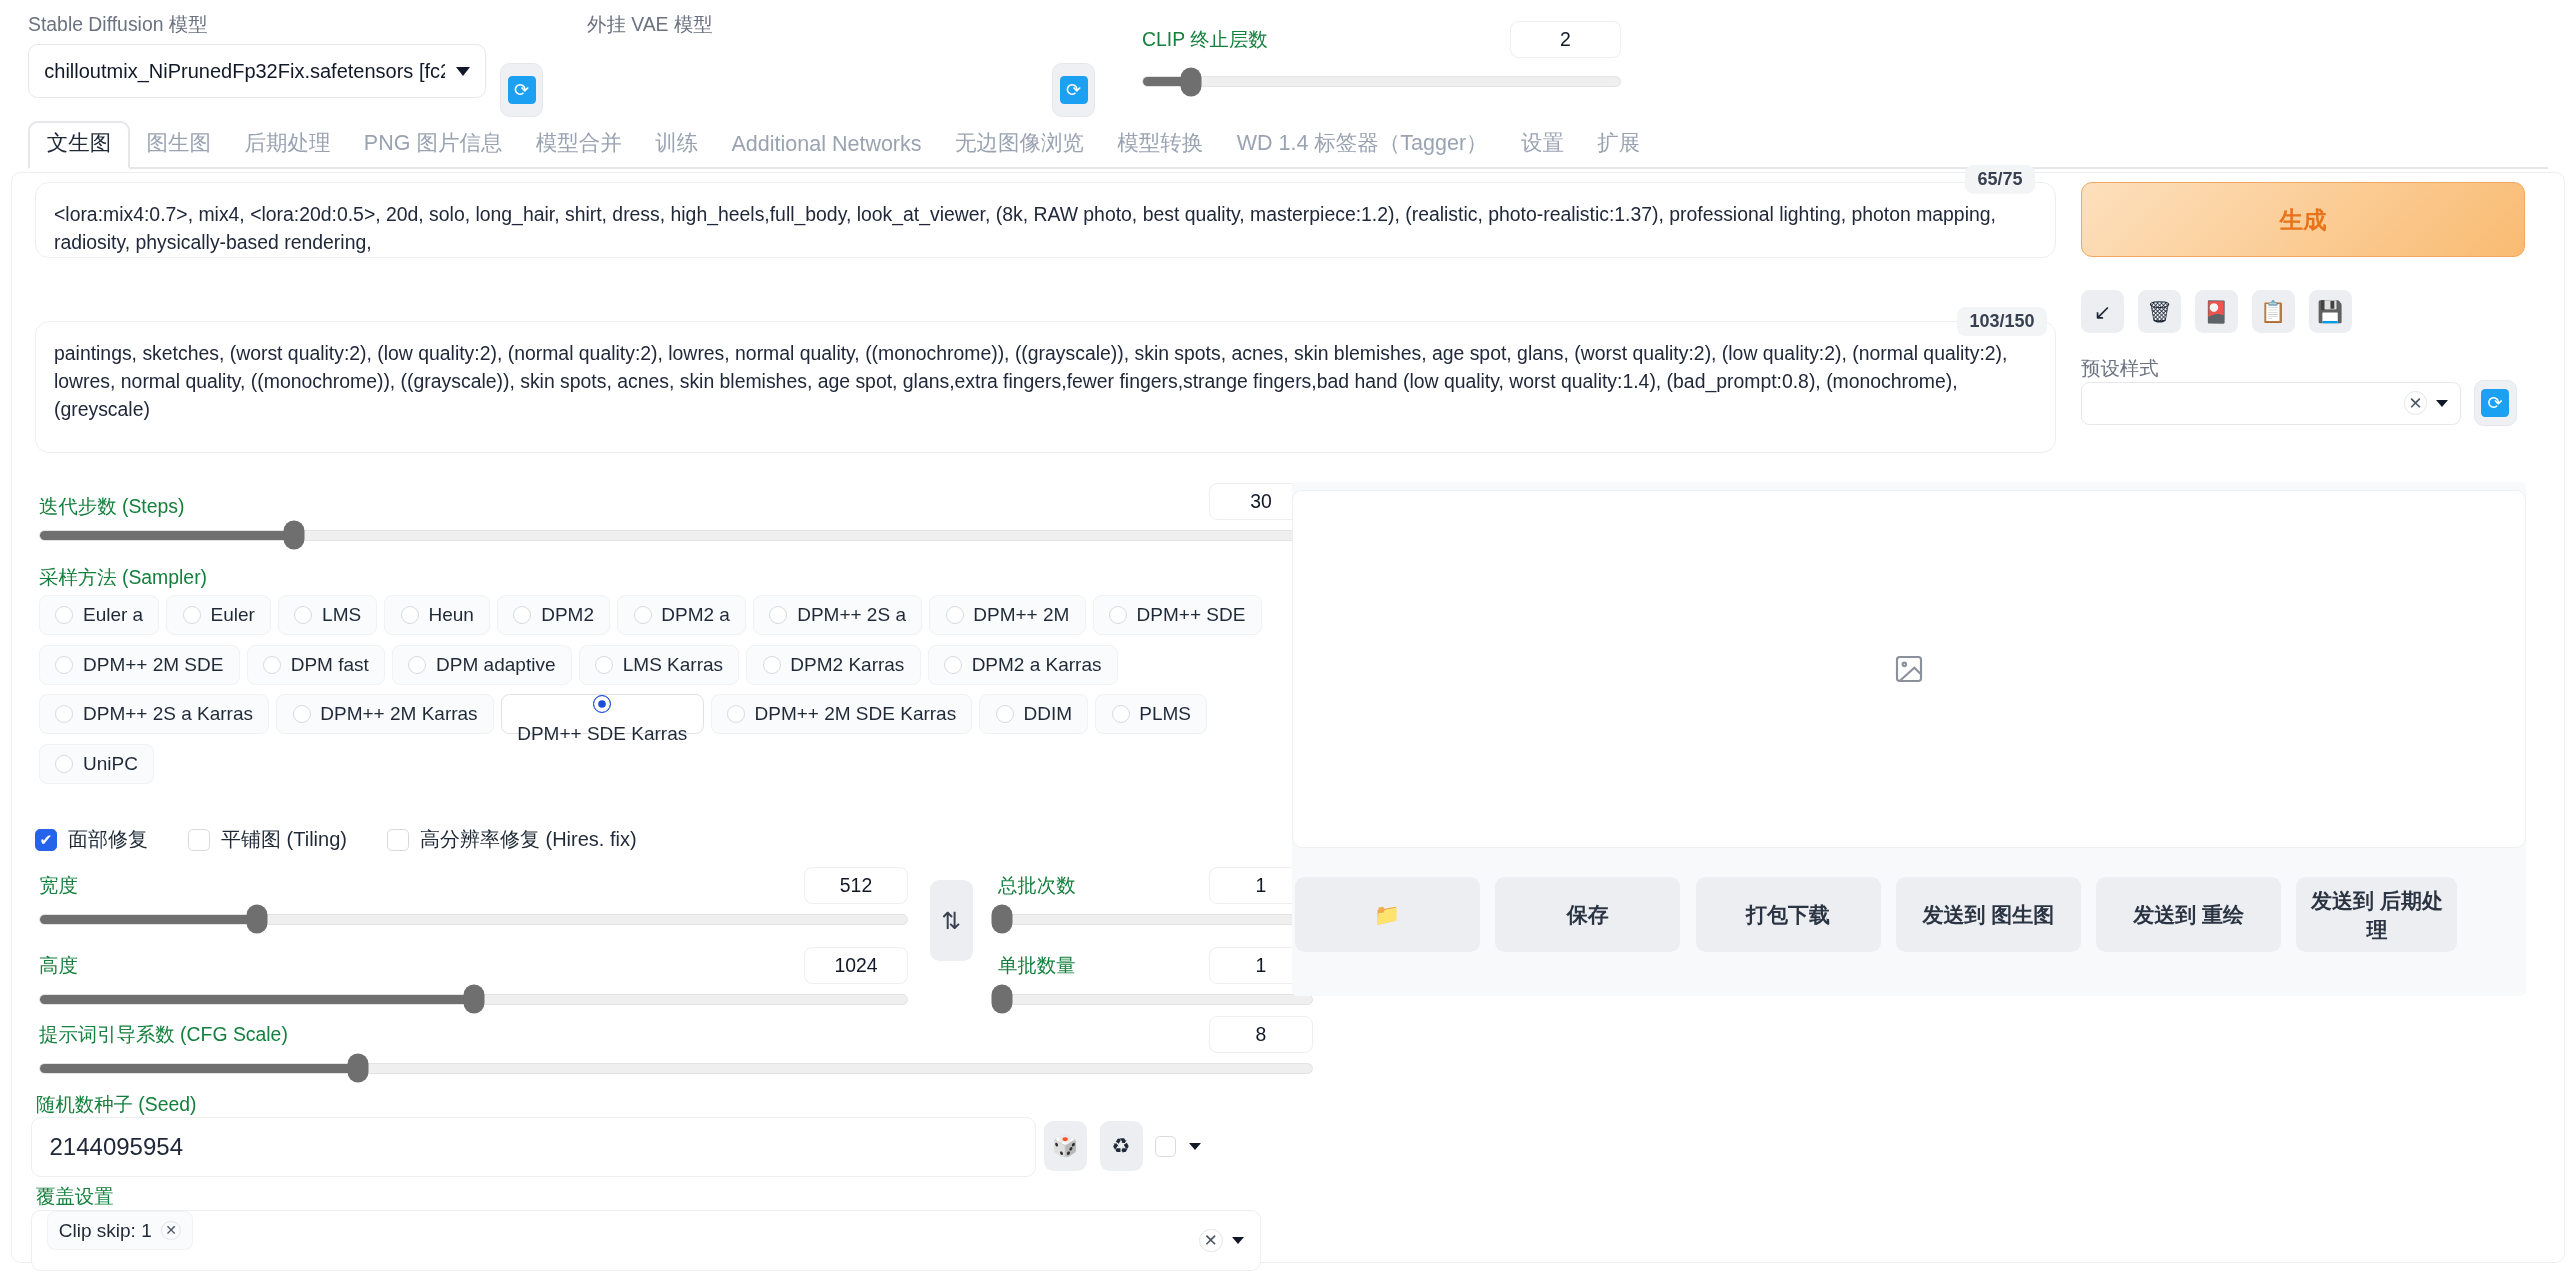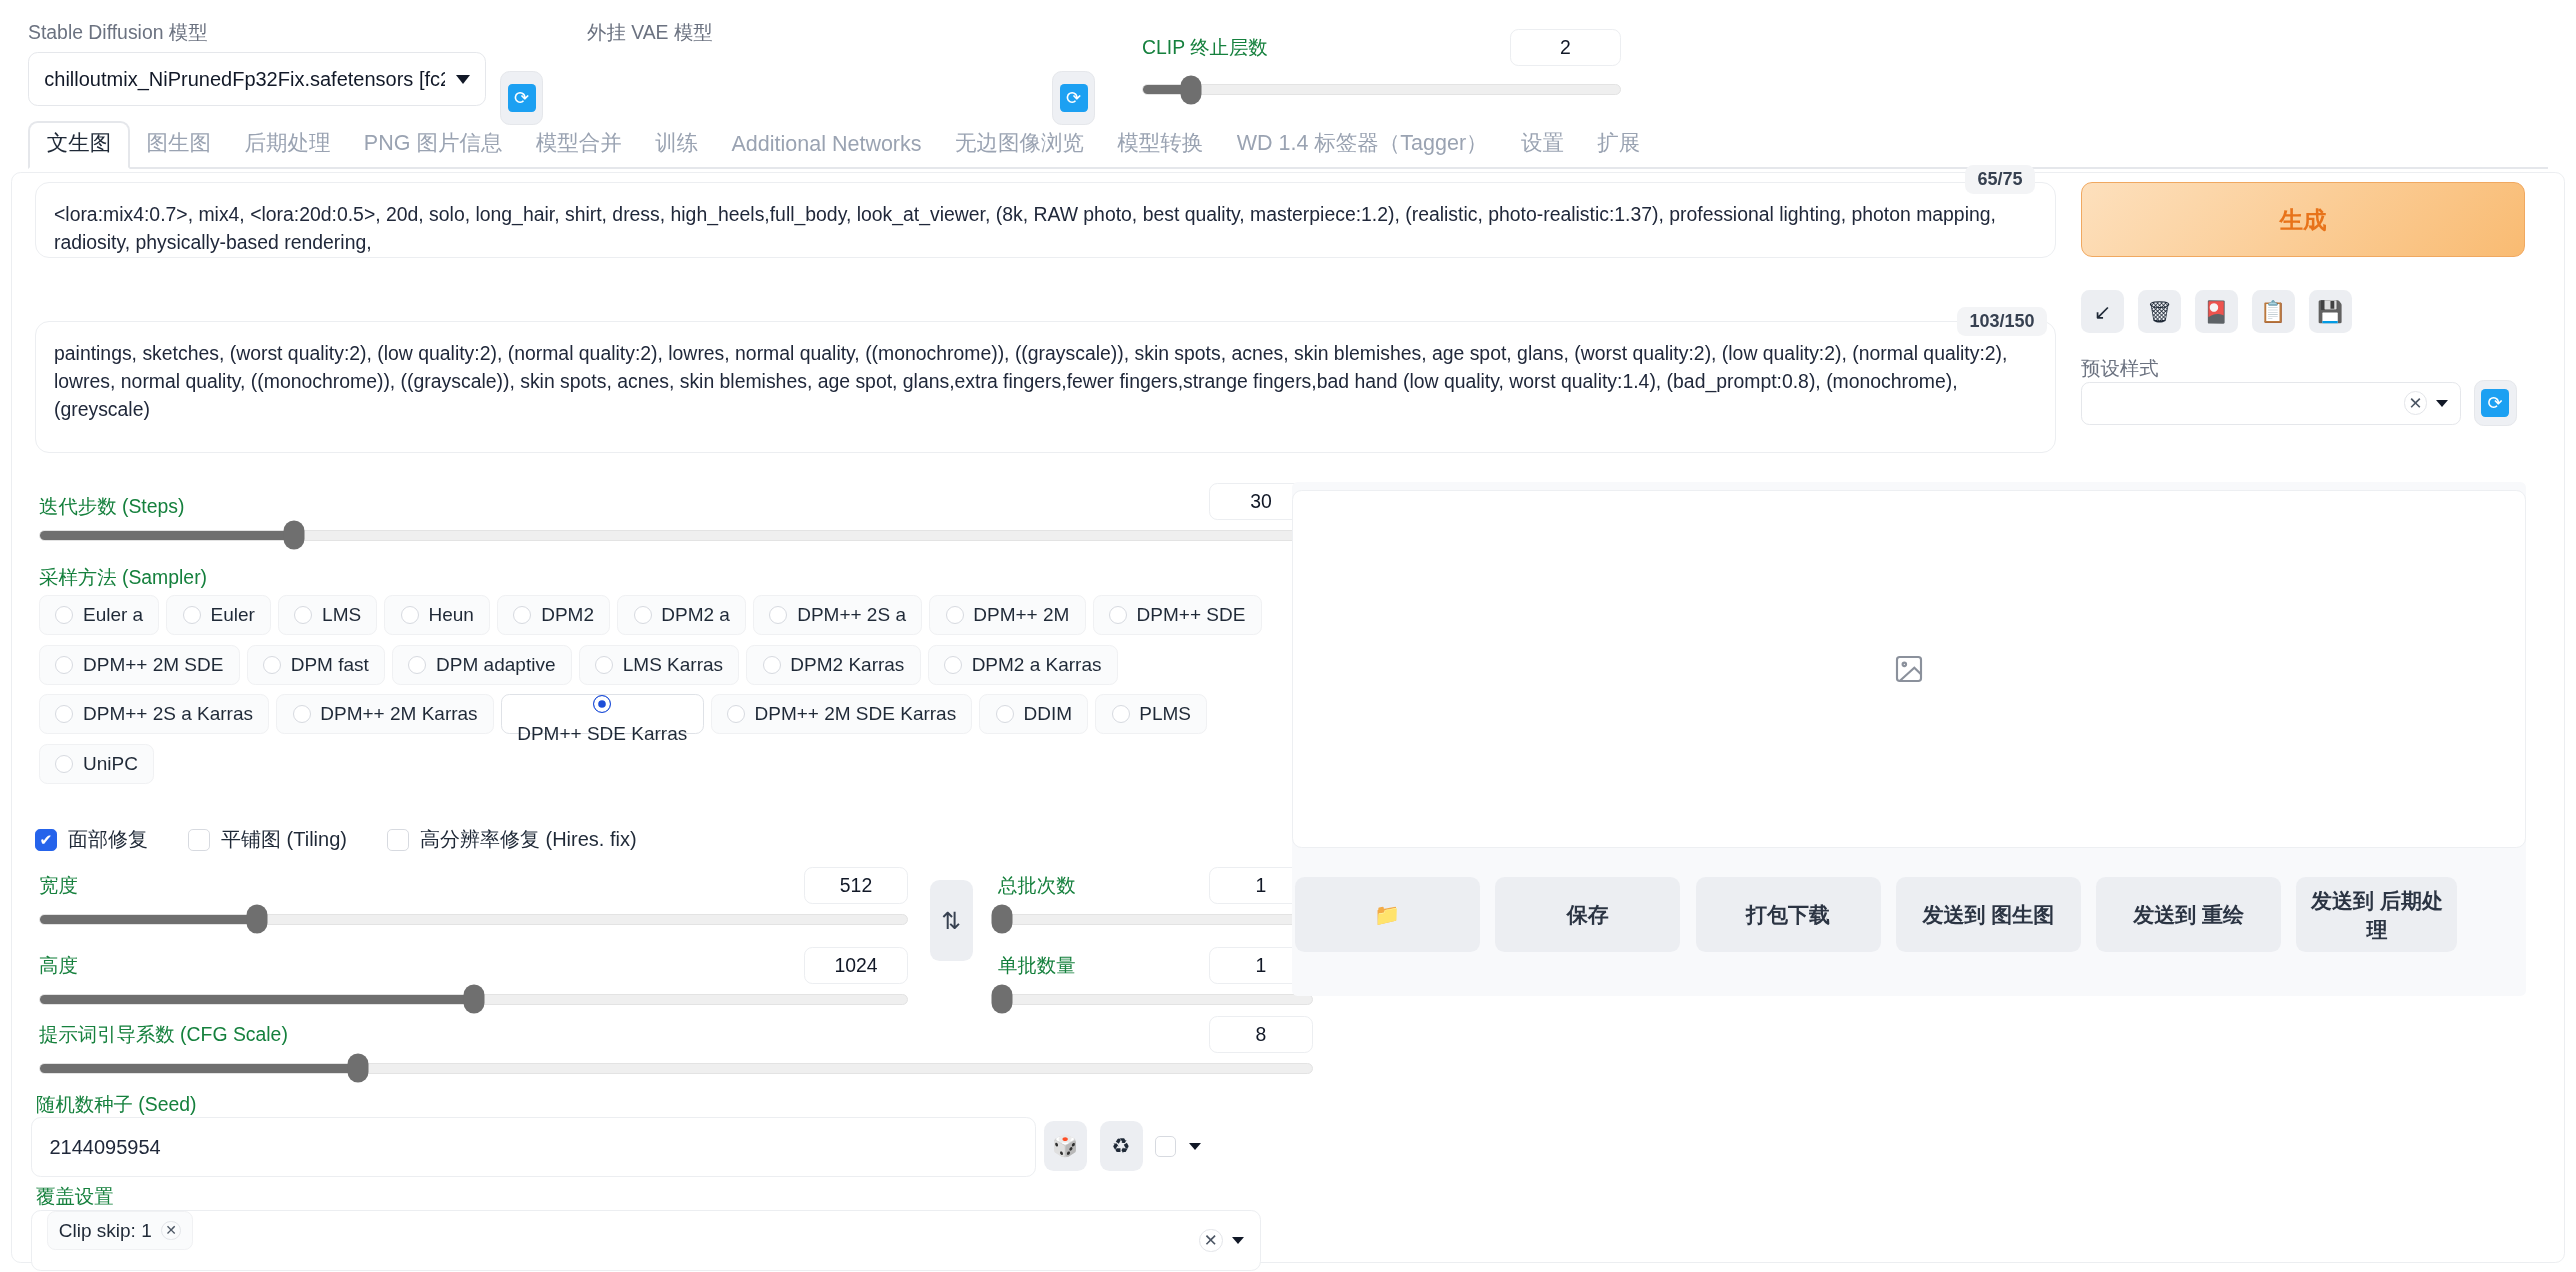--- a/index.html
+++ b/index.html
@@ -6,21 +6,21 @@
   html, body {
     width: 2576px; height: 1273px;
     background: #ffffff;
     font-family: "Liberation Sans", "DejaVu Sans", sans-serif;
     overflow: hidden;
   }
   body { position: relative; font-size: 21px; color: #1f2937; }
 
   
   .topbar {
-    position: absolute; left: 0; top: 8px; width: 2576px; height: 117px;
+    position: absolute; left: 0; top: 0; width: 2576px; height: 117px;
     background: #fff; padding: 12.5px 28px 0 28px;
     display: flex; align-items: flex-start; gap: 0;
   }
   .field-label {
     color: #6b7280; font-size: 19.4px; line-height: 23.6px;
     margin-bottom: 8.3px; white-space: nowrap;
   }
   .topgroup { display: flex; flex-direction: column; }
   .dd {
     height: 54px; border: 1.4px solid #e5e7eb; border-radius: 9.7px;
@@ -158,21 +158,21 @@
     position: absolute; left: 930px; top: 880px; width: 43px; height: 81px;
     border-radius: 9.7px; background: #eceef2;
     display: flex; align-items: center; justify-content: center;
     font-size: 23.6px; color: #374151;
   }
 
   
   .seed-input {
     border: 1.4px solid #eceef1; border-radius: 9.7px; background: #fff;
     height: 60px; display: flex; align-items: center; padding: 0 18px;
-    font-size: 20px; color: #20283a;
+    font-size: 24px; color: #20283a;
   }
   .seed-icon-btn {
     width: 43px; height: 50px; border-radius: 9.7px; background: #eceef2;
     display: flex; align-items: center; justify-content: center; font-size: 21px;
   }
 
   
   .ov-box {
     border: 1.4px solid #eceef1; border-radius: 9.7px; background: #fff;
     height: 61px; display: flex; padding: 0 15.3px;

